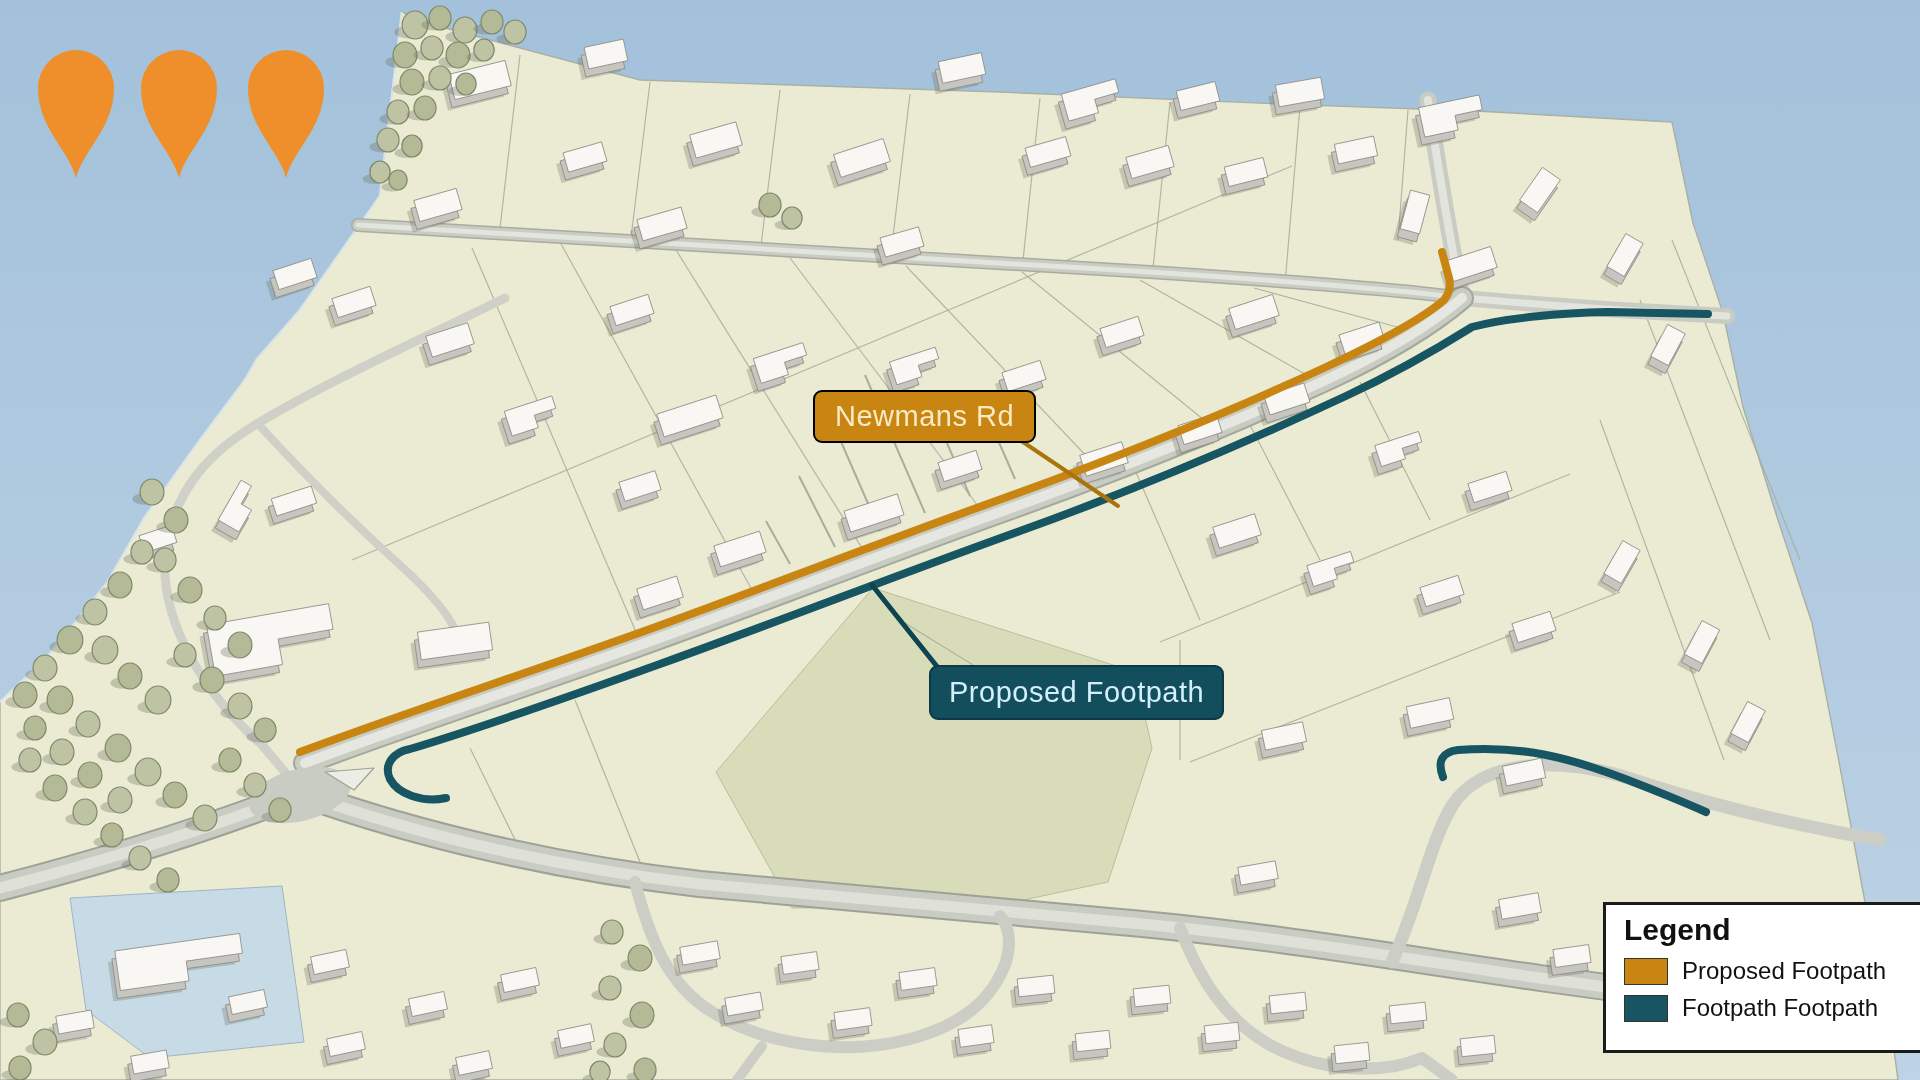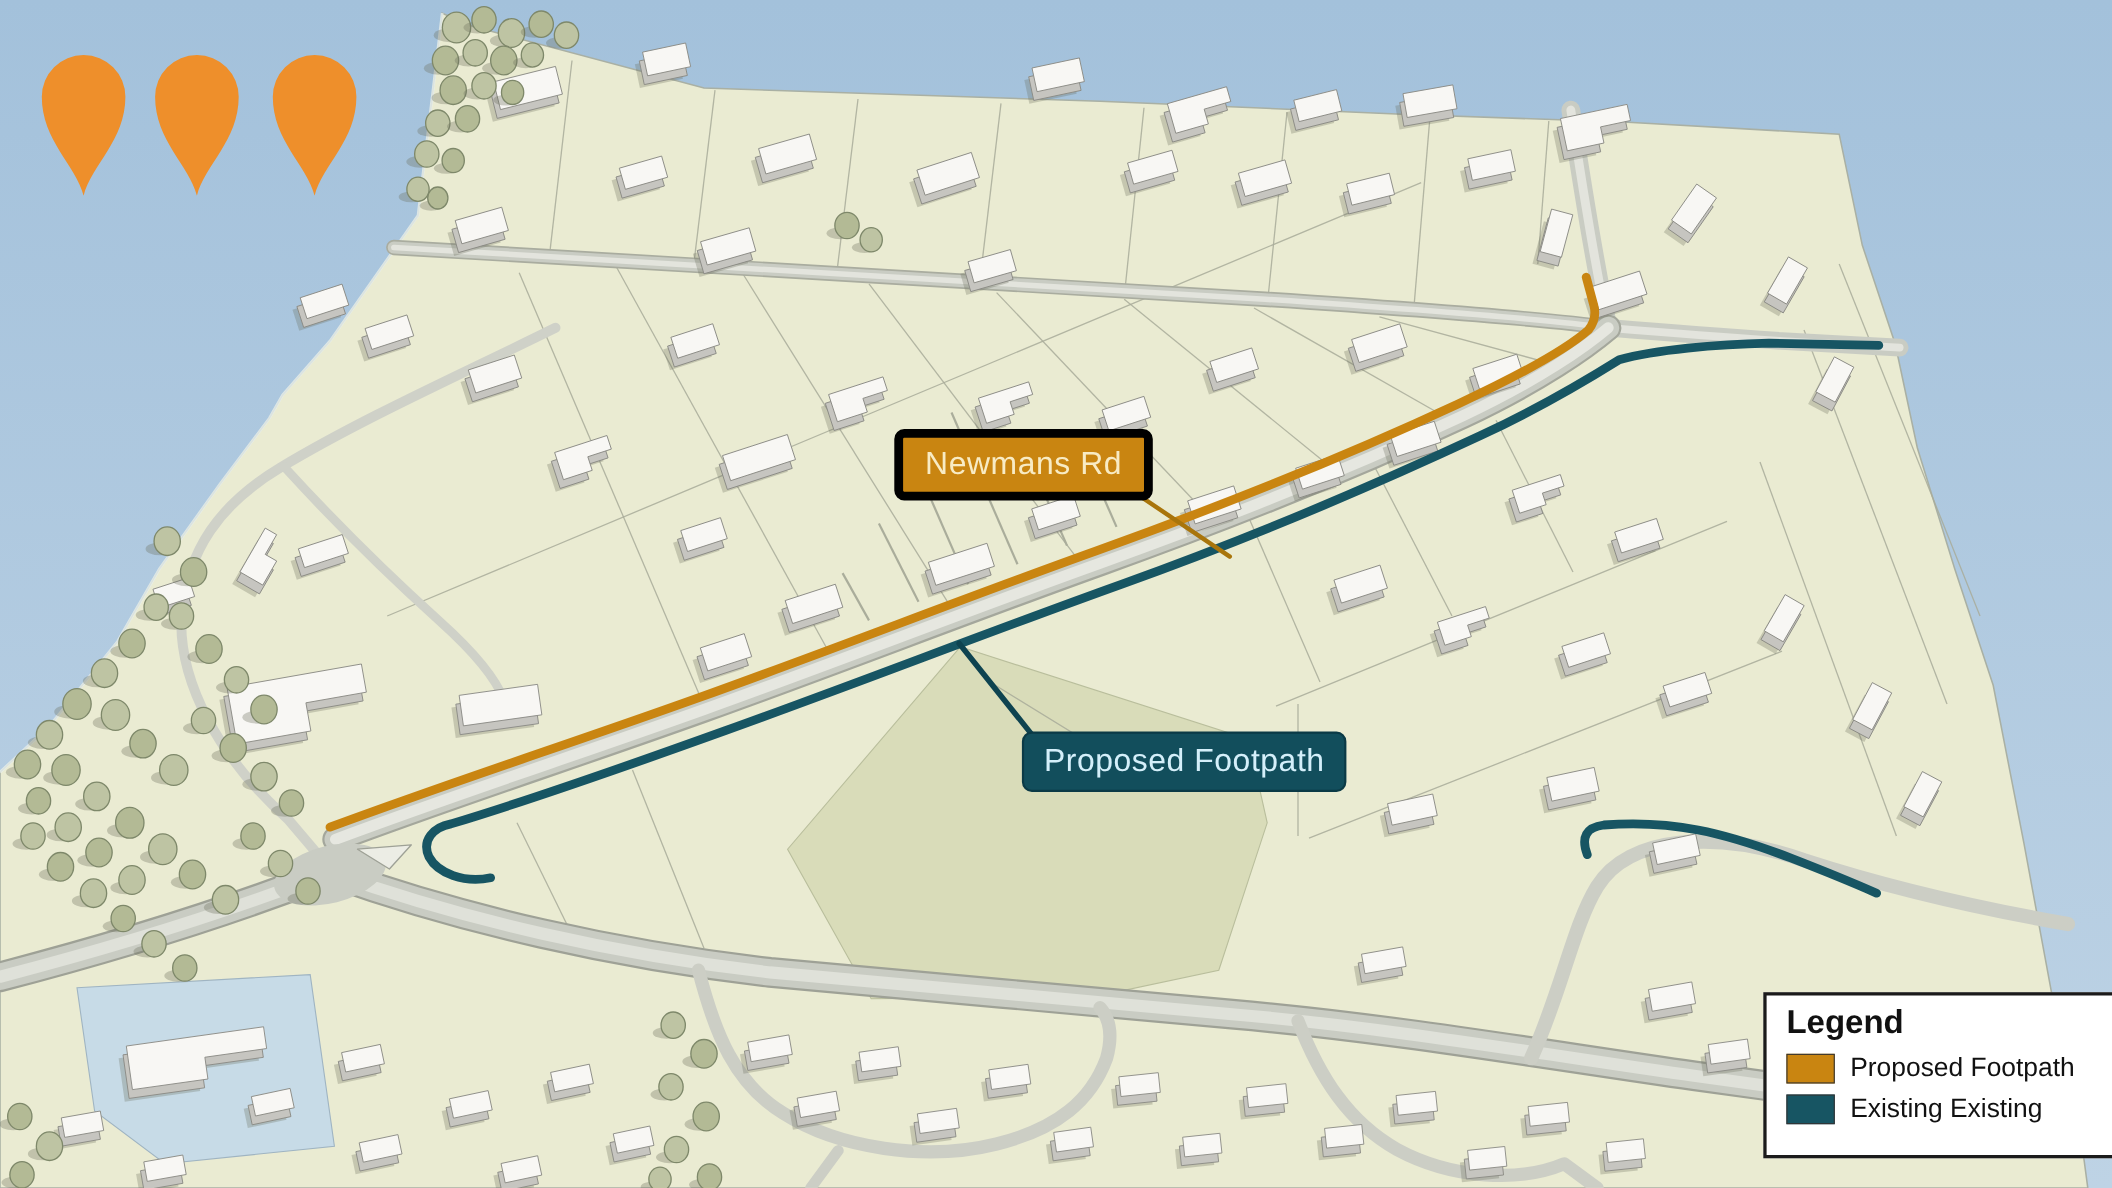--- a/index.html
+++ b/index.html
@@ -2,21 +2,21 @@
 <html style="--c-proposed: #C98511; --c-existing: #175563; --c-existing-dark: #124E5C; --c-pin: #EE8F2B;"><head>
 <meta charset="utf-8">
 <style>
   html,body{margin:0;padding:0;background:#000;}
   body{font-family:"Liberation Sans", sans-serif;}
   .stage{position:relative;width:1920px;height:1080px;overflow:hidden;background:#A6C3DC;}
   .stage svg{position:absolute;left:0;top:0;}
   .map-label{position:absolute;display:flex;align-items:center;justify-content:center;
     font-size:29px;letter-spacing:.5px;border-radius:9px;white-space:nowrap;}
   .label-road{left:813px;top:390px;padding:8px 20px;background:var(--c-proposed,#C5820E);
-    border:8px solid #000000;color:#F8EBC4;text-align:right;}
+    border:2px solid #000000;color:#F8EBC4;text-align:right;}
   .label-footpath{left:929px;top:665px;padding:9px 18px;background:var(--c-existing-dark,#124E5C);
     border:2px solid #0B3A46;color:#D4EFFA;}
   .legend{position:absolute;left:1603px;top:902px;width:330px;height:151px;background:#FFFFFF;
     border:3px solid #1B1B1B;box-sizing:border-box;padding:8px 0 0 18px;}
   .legend-title{font-size:30px;font-weight:bold;color:#111;margin-bottom:10px;}
   .legend-row{display:flex;align-items:center;gap:14px;margin-bottom:9px;}
   .legend-swatch{width:44px;height:27px;border:1px solid #333;box-sizing:border-box;flex:0 0 auto;}
   .legend-label{font-size:24px;color:#111;}
   .pins-svg{position:absolute;left:1584px;top:902px;z-index:5;}
 </style>
@@ -534,21 +534,21 @@
   <div class="map-label label-footpath">Proposed Footpath</div>
 
   <div class="legend">
     <div class="legend-title">Legend</div>
     <div class="legend-row">
       <span class="legend-swatch" id="swatch-0" style="background: rgb(201, 133, 17);"></span>
       <span class="legend-label">Proposed Footpath</span>
     </div>
     <div class="legend-row">
       <span class="legend-swatch" id="swatch-1" style="background: rgb(23, 85, 99);"></span>
-      <span class="legend-label">Existing Existing</span>
+      <span class="legend-label">Footpath Footpath</span>
     </div>
   </div>
 
   <svg class="pins-svg" width="360" height="178" viewBox="0 0 360 178">
     <g fill="var(--c-pin,#EE8F2B)">
       <path transform="translate(76,88)" d="M0,90 C-7,62 -38,40 -38,0 A38,38 0 1 1 38,0 C38,40 7,62 0,90 Z"></path>
       <path transform="translate(179,88)" d="M0,90 C-7,62 -38,40 -38,0 A38,38 0 1 1 38,0 C38,40 7,62 0,90 Z"></path>
       <path transform="translate(286,88)" d="M0,90 C-7,62 -38,40 -38,0 A38,38 0 1 1 38,0 C38,40 7,62 0,90 Z"></path>
     </g>
   </svg>

